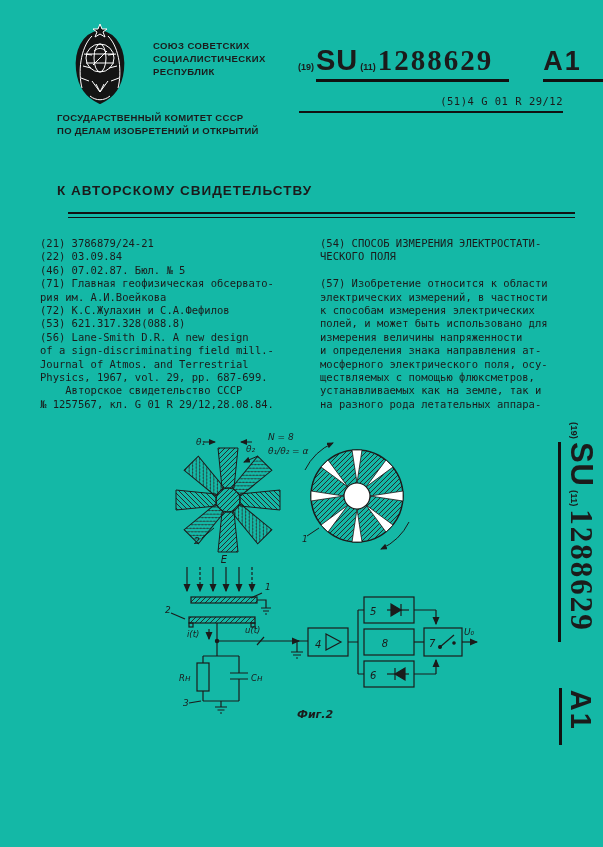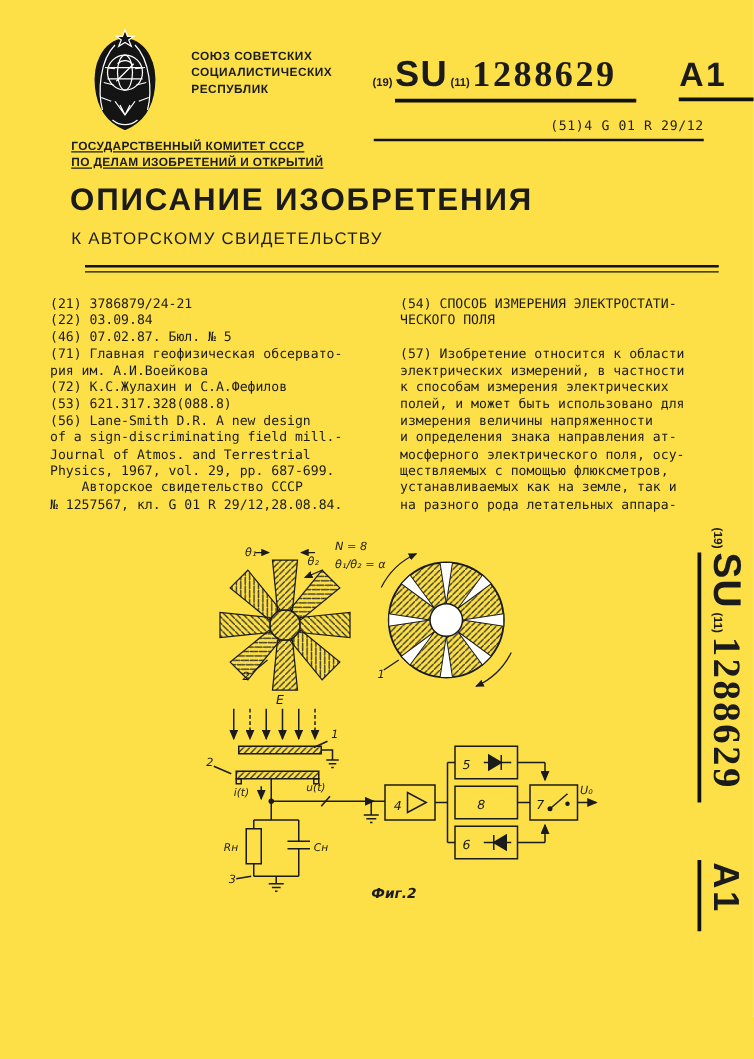--- a/index.html
+++ b/index.html
@@ -1,35 +1,35 @@
 <!DOCTYPE html>
 <html><head>
 <meta charset="utf-8">
 <style>
   html,body{margin:0;padding:0;background:#e8e8e8;}
-  .page{position:relative;width:603px;height:847px;background:#fde047;overflow:hidden;
+  .page{position:relative;width:603px;height:847px;background:#14b8a6;overflow:hidden;
         font-family:"Liberation Sans",sans-serif;color:#1b1b1b;}
   
   .emblem{position:absolute;left:68px;top:18px;width:64px;height:97px;}
   .country{position:absolute;left:153px;top:39px;font-size:9.5px;font-weight:bold;
            line-height:13px;letter-spacing:.4px;white-space:pre-line;}
   .committee{position:absolute;left:57px;top:112px;font-size:9.5px;font-weight:bold;
-             line-height:12.5px;letter-spacing:.3px;white-space:pre-line;text-decoration:underline;}
+             line-height:12.5px;letter-spacing:.3px;white-space:pre-line;}
   .docnum-row{position:absolute;left:296px;top:44px;display:flex;align-items:baseline;}
   .docnum-row .sm{font-size:9px;font-weight:bold;padding:0 2px;}
   .grp1{display:inline-flex;align-items:baseline;border-bottom:3.5px solid #111;padding:0 16px 2px 0;}
   .su-big{font-size:29px;font-weight:bold;letter-spacing:1px;}
   .num-big{font-size:29px;font-weight:bold;font-family:"Liberation Serif",serif;letter-spacing:2px;}
   .grp2{border-bottom:3.5px solid #111;padding:0 26px 2px 0;margin-left:34px;
         font-size:27px;font-weight:bold;letter-spacing:2px;}
   .ipc{position:absolute;left:299px;top:95px;width:264px;font-family:"DejaVu Sans Mono","Liberation Mono",monospace;
        font-size:10.5px;letter-spacing:.5px;border-bottom:2.5px solid #111;padding-bottom:4px;text-align:right;}
   
   .title-main{position:absolute;left:56px;top:146px;font-size:25px;font-weight:bold;letter-spacing:1.5px;}
-  .title-sub{position:absolute;left:57px;top:183px;font-size:13.5px;font-weight:normal;letter-spacing:1px;text-align:center;}
+  .title-sub{position:absolute;left:57px;top:183px;font-size:13.5px;font-weight:bold;letter-spacing:1px;text-align:center;}
   .rule{position:absolute;left:68px;top:212px;width:507px;height:3px;
         border-top:2.5px solid #111;border-bottom:1px solid #111;}
   
   .col{position:absolute;top:237px;font-family:"DejaVu Sans Mono","Liberation Mono",monospace;
        font-size:10.5px;line-height:13.4px;white-space:pre-wrap;}
   .col.left{left:40px;width:252px;}
   .col.right{left:320px;width:248px;}
   
   .fig1{position:absolute;left:150px;top:428px;}
   .fig2{position:absolute;left:145px;top:553px;}
@@ -80,21 +80,20 @@
       <span class="num-big">1288629</span>
     </span>
     <span class="grp2">A1</span>
   </div>
 
   <div class="ipc">(51)4 G 01 R 29/12</div>
 
   <div class="committee">ГОСУДАРСТВЕННЫЙ КОМИТЕТ СССР
 ПО ДЕЛАМ ИЗОБРЕТЕНИЙ И ОТКРЫТИЙ</div>
 
-  <div class="title-main">ОПИСАНИЕ ИЗОБРЕТЕНИЯ</div>
   <div class="title-sub">К АВТОРСКОМУ СВИДЕТЕЛЬСТВУ</div>
   <div class="rule"></div>
 
   <div class="col left">(21) 3786879/24-21
 (22) 03.09.84
 (46) 07.02.87. Бюл. № 5
 (71) Главная геофизическая обсервато-
 рия им. А.И.Воейкова
 (72) К.С.Жулахин и С.А.Фефилов
 (53) 621.317.328(088.8)

